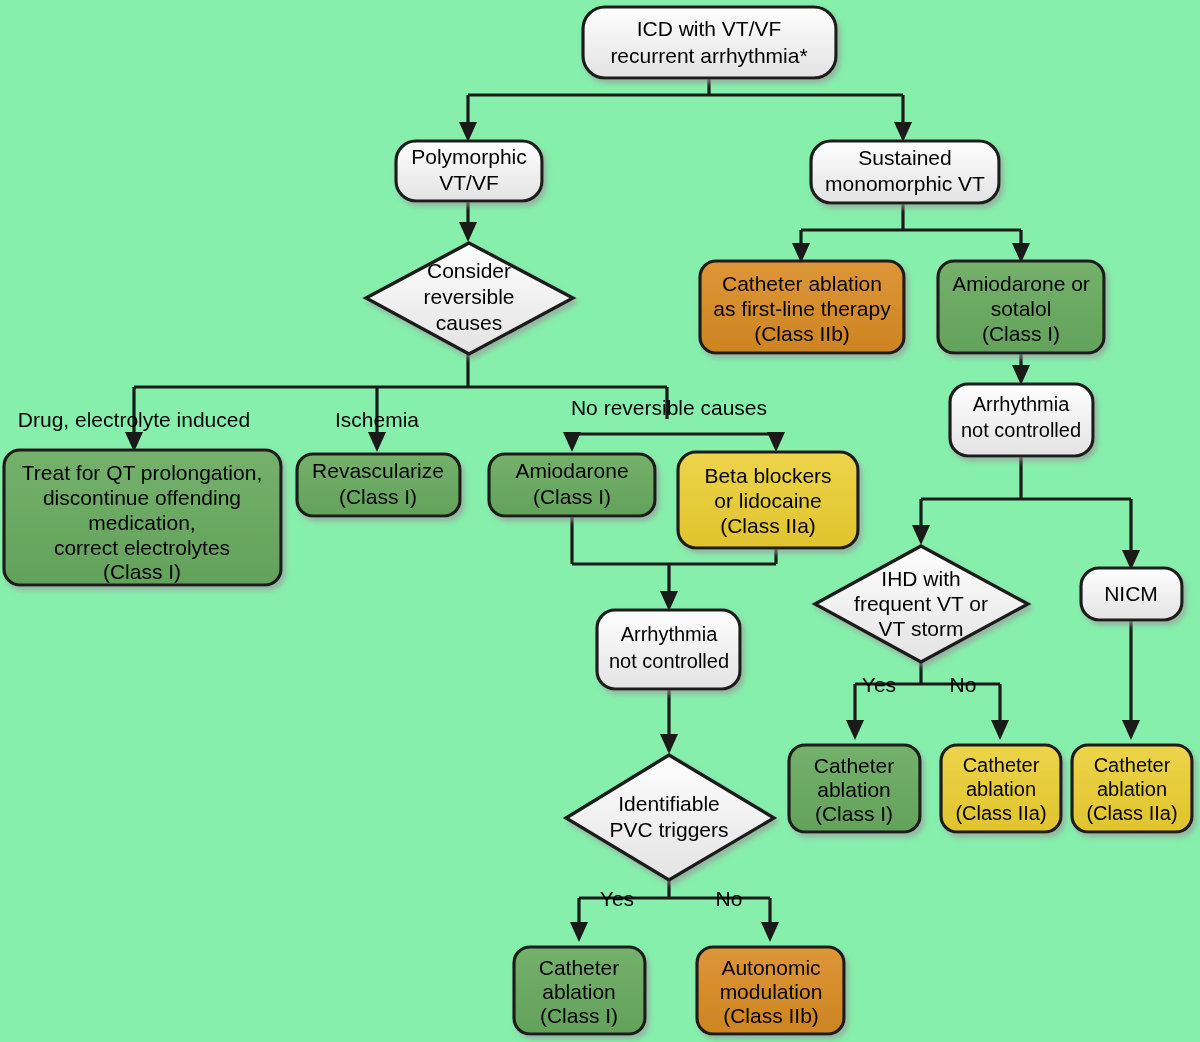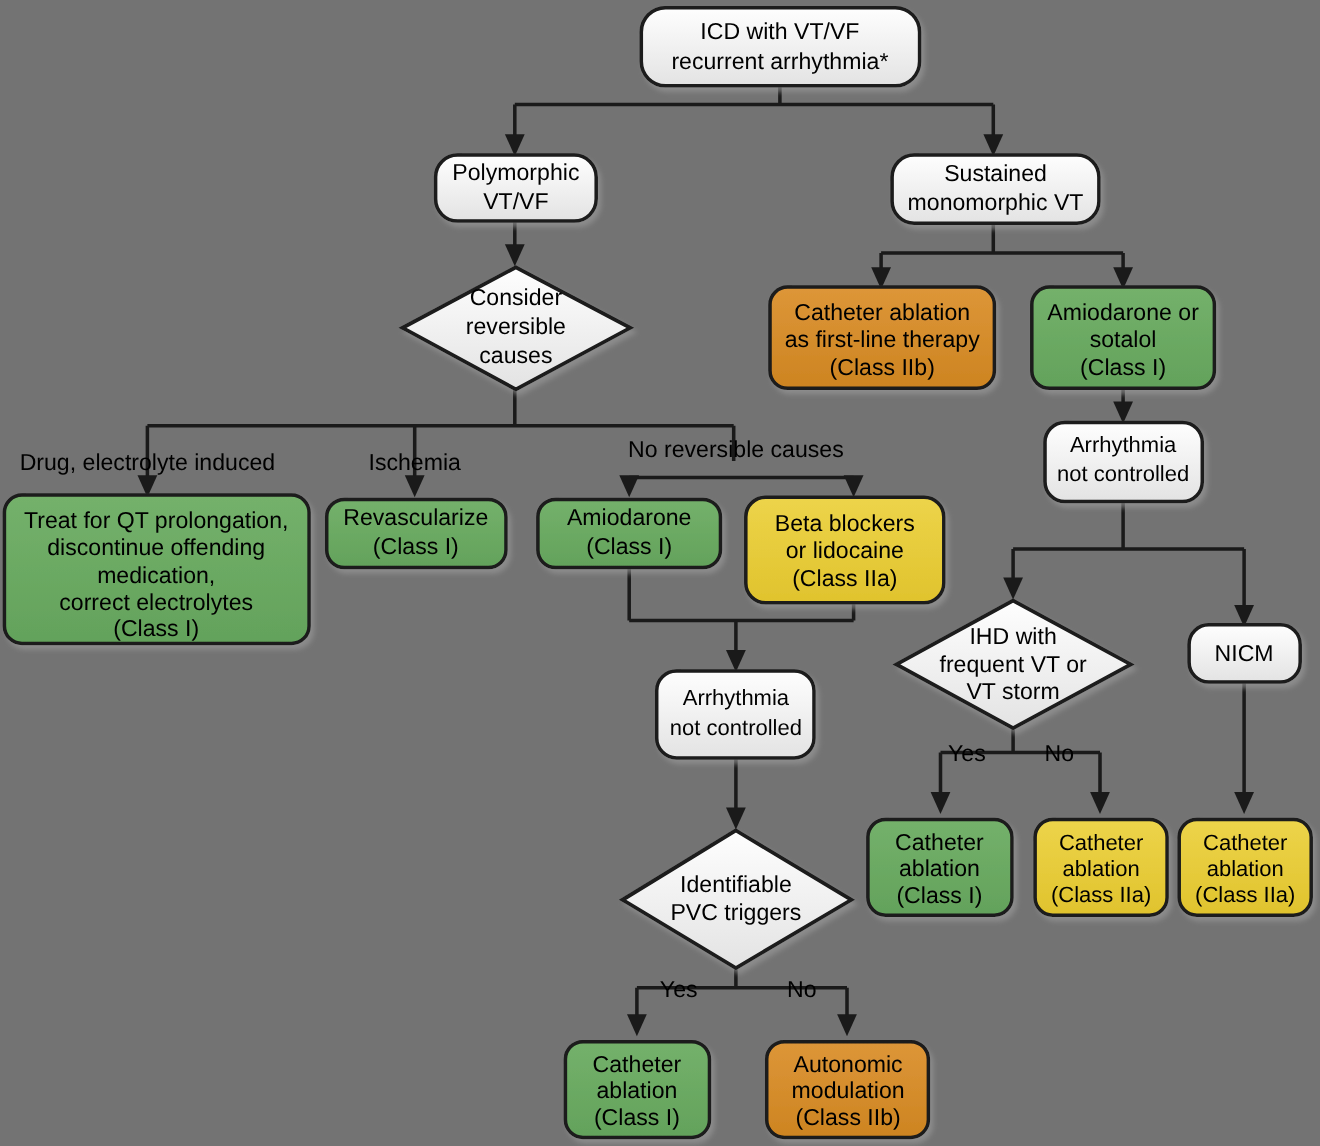--- a/index.html
+++ b/index.html
@@ -8,21 +8,21 @@
     padding: 0;
     background: #ffffff;
   }
   body {
     font-family: "Liberation Sans", sans-serif;
   }
   #chart-root {
     position: relative;
     width: 1200px;
     height: 1042px;
-    background: #737373;
+    background: #86efac;
     overflow: hidden;
   }
   svg#flow {
     display: block;
     width: 1200px;
     height: 1042px;
   }
   .node-text {
     font-family: "Liberation Sans", sans-serif;
     font-size: 21px;

